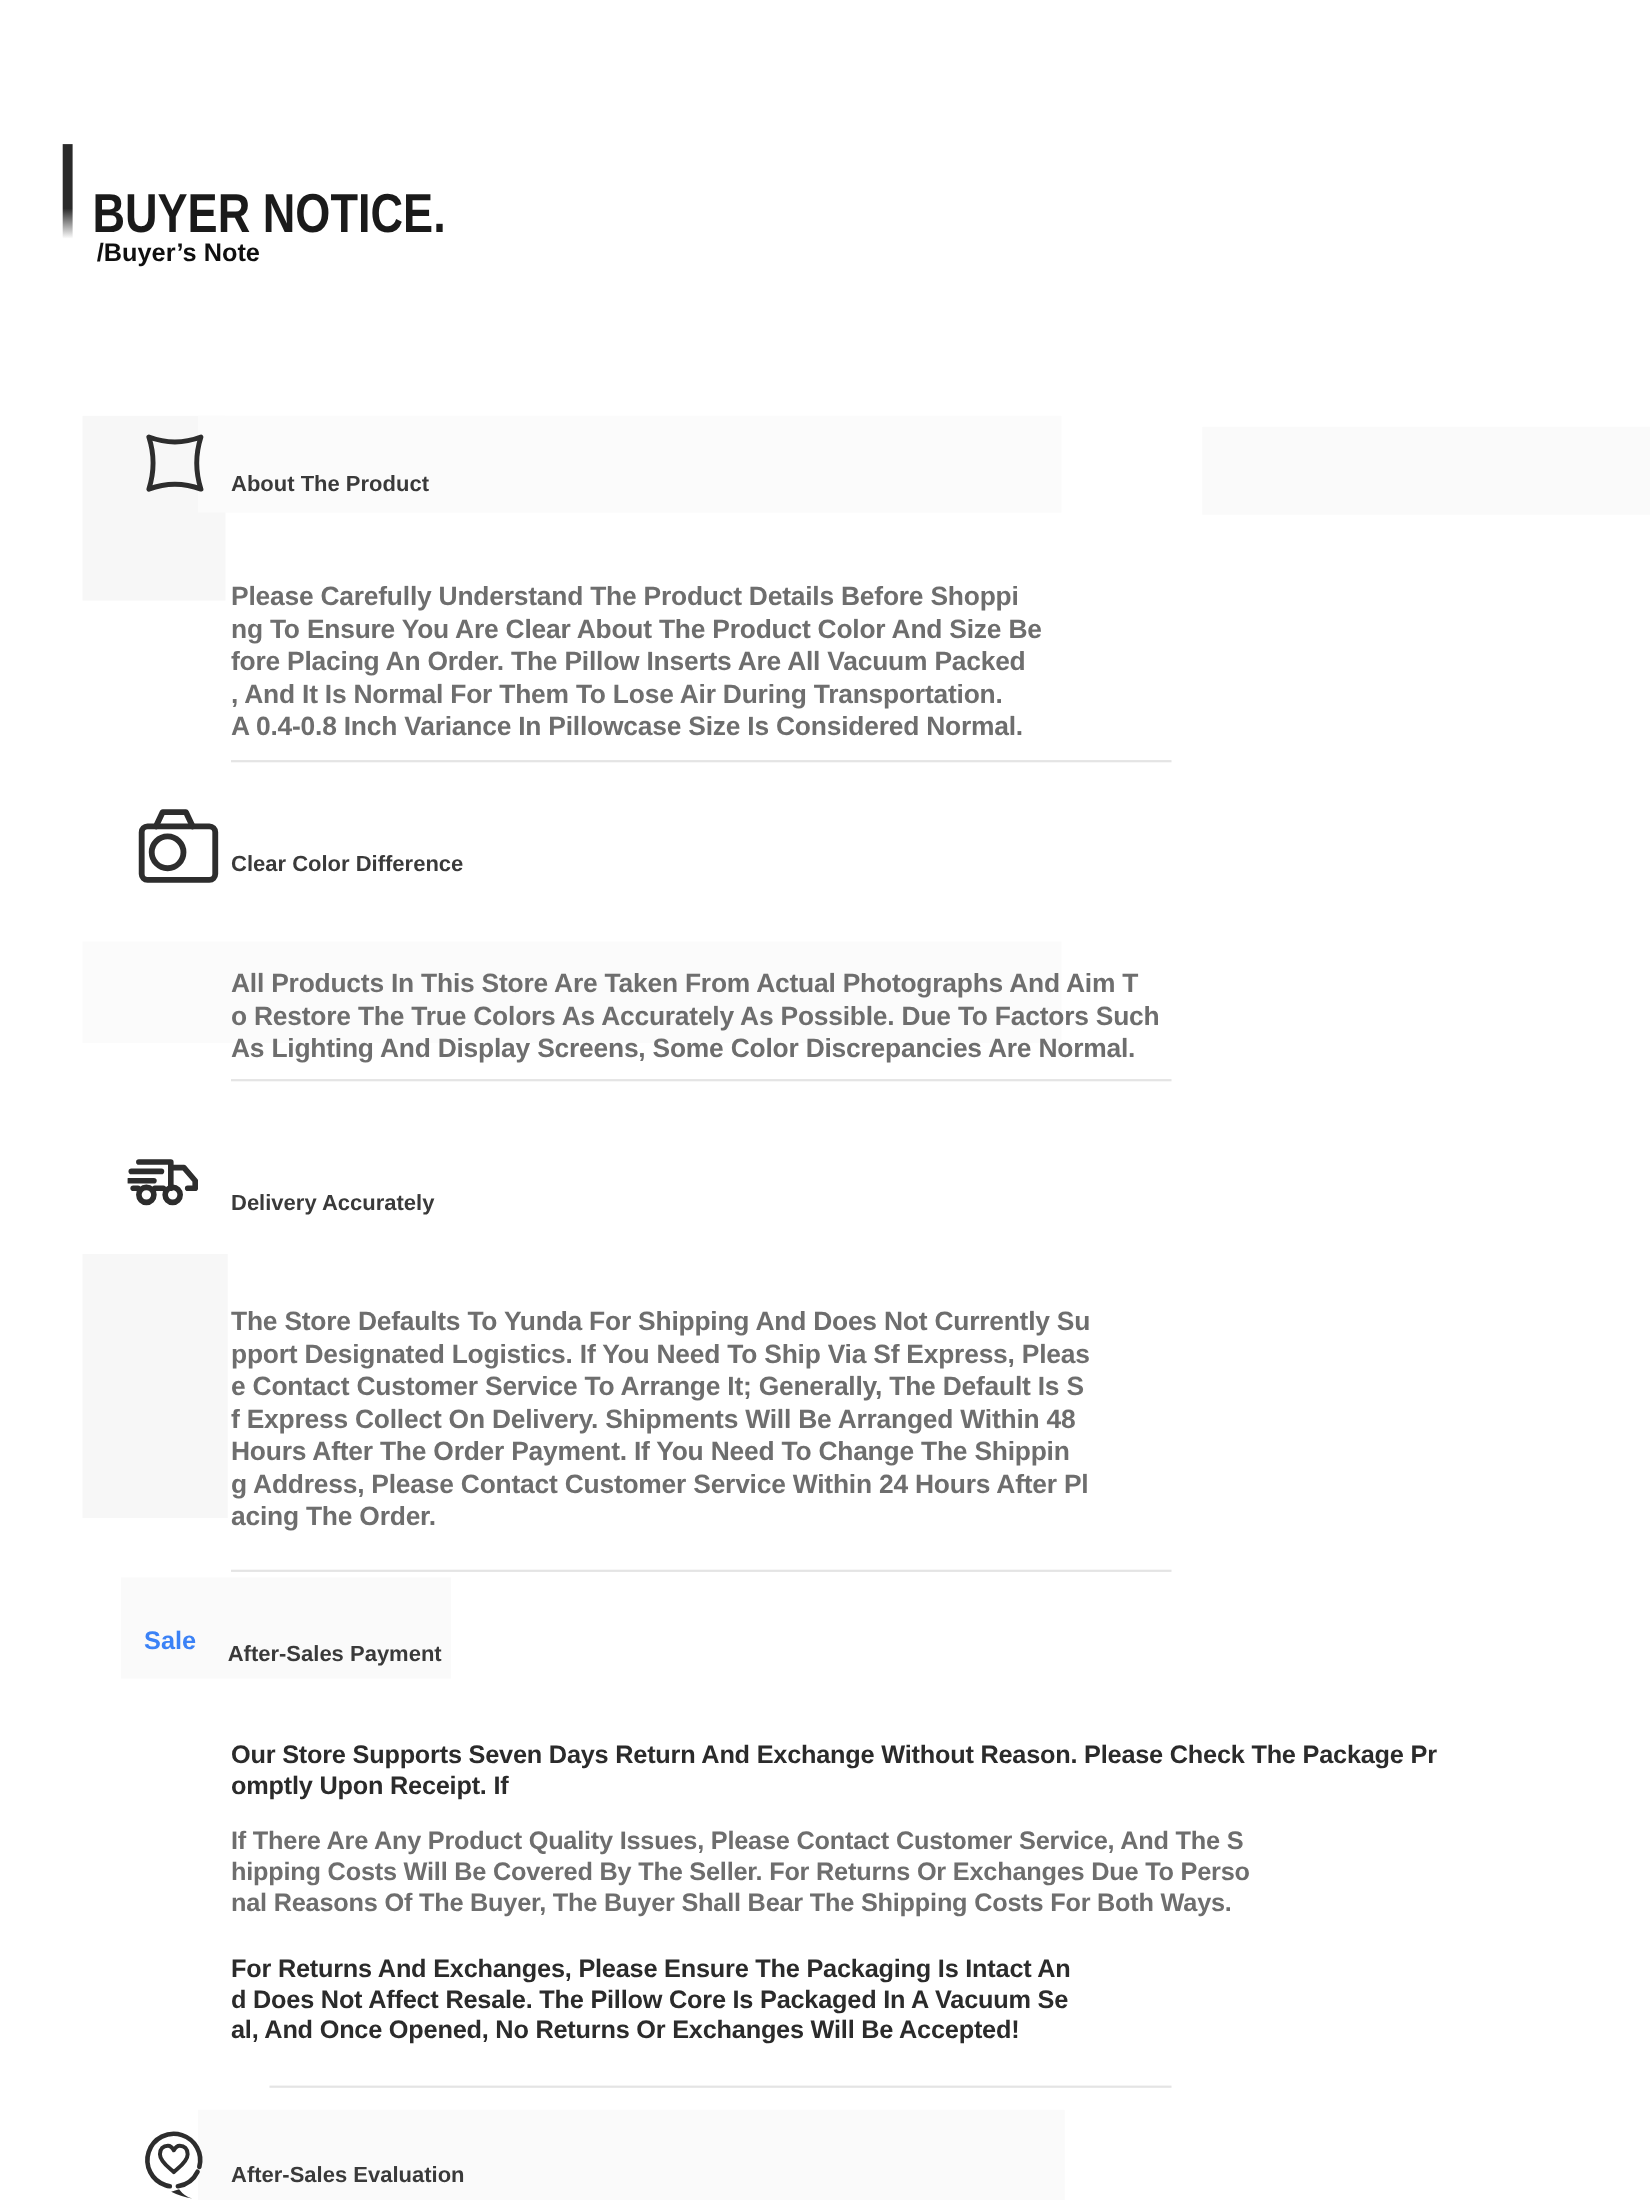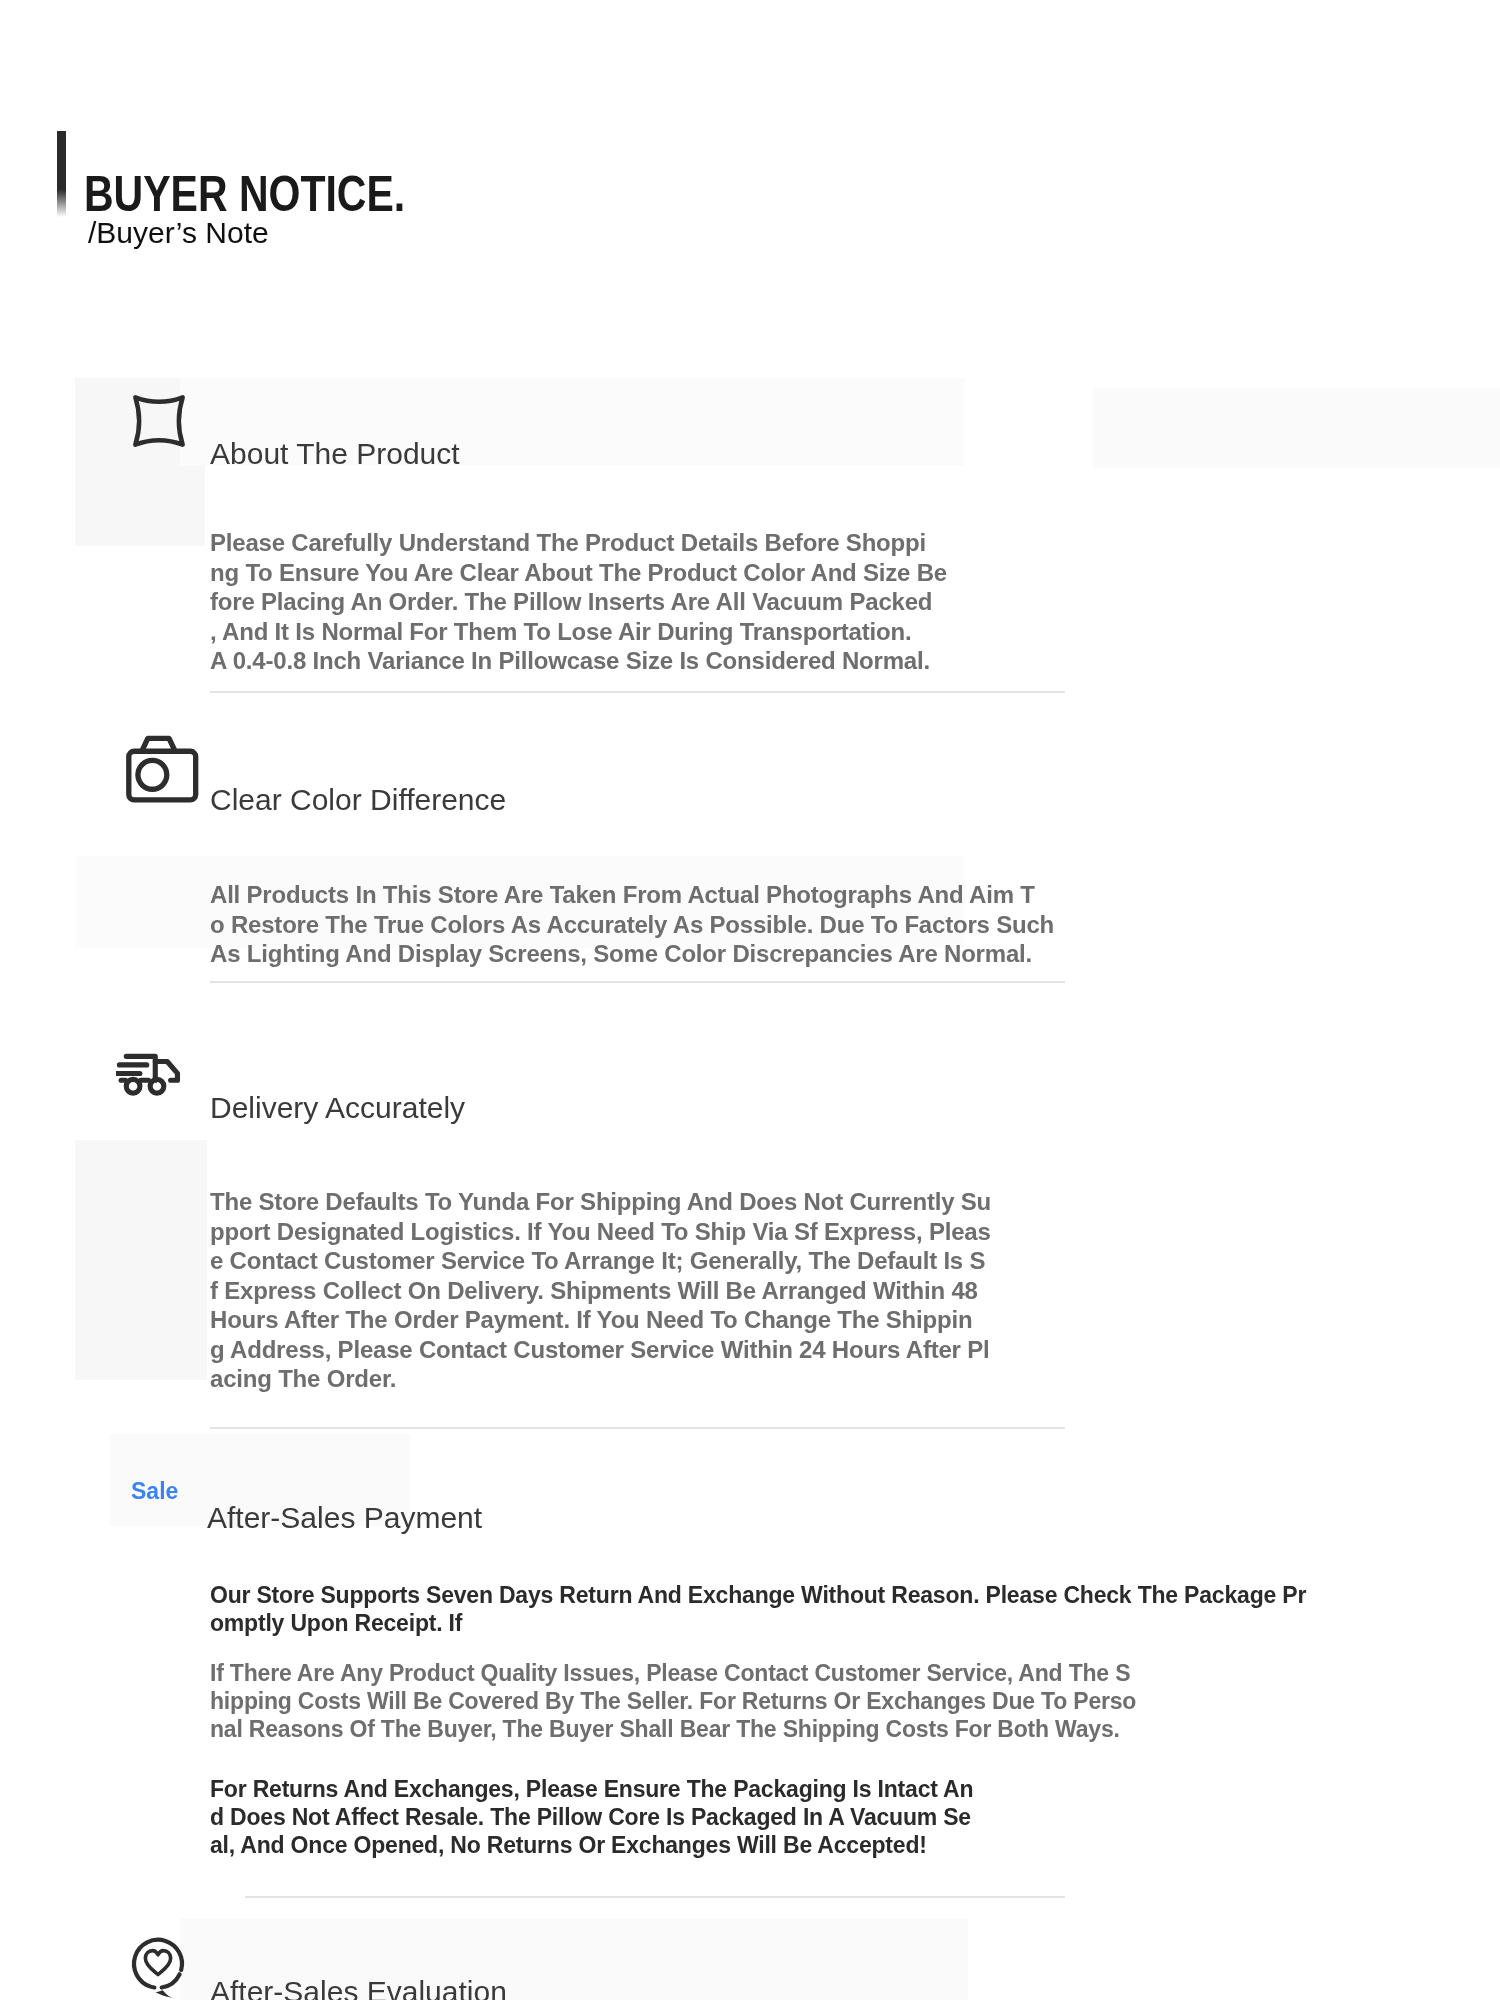--- a/index.html
+++ b/index.html
@@ -7,25 +7,25 @@
     width:1500px;height:2000px;overflow:hidden;position:relative;
     background:#ffffff;font-family:"Liberation Sans", sans-serif;
   }
   .tint{position:absolute;pointer-events:none;}
   
   .accent-bar{position:absolute;left:57px;top:131px;width:9px;height:86px;
     background:linear-gradient(to bottom,#2a2a2a 0%,#2a2a2a 68%,rgba(42,42,42,0) 100%);}
   .page-title{position:absolute;left:84px;top:134px;font-size:50px;font-weight:700;
     color:#1a1a1a;line-height:1.05;white-space:nowrap;
     transform:scaleX(.82);transform-origin:left top;letter-spacing:0px;}
-  .page-subtitle{position:absolute;left:88px;top:216px;font-size:30px;font-weight:400;color:#0f0f0f;}
+  .page-subtitle{position:absolute;left:88px;top:216px;font-size:23px;font-weight:700;color:#0f0f0f;}
   
   .icon{position:absolute;color:#2d2d2d;}
   .icon svg{display:block;width:100%;height:100%;}
-  .sec-heading{position:absolute;left:210px;font-size:30px;font-weight:400;color:#3a3a3a;white-space:nowrap;}
+  .sec-heading{position:absolute;left:210px;font-size:20px;font-weight:700;color:#3a3a3a;white-space:nowrap;}
   .sale-label{position:absolute;left:131px;top:1478px;font-size:23px;font-weight:700;color:#3b82f6;}
   .para{position:absolute;left:210px;width:1340px;font-weight:700;white-space:pre-line;letter-spacing:-0.2px;}
   .para.gray{color:#6e6e6e;}
   .para.dark{color:#2b2b2b;}
   .para.lg{font-size:24px;line-height:29.5px;}
   .para.md{font-size:23px;line-height:28px;}
   .divider{position:absolute;left:210px;width:855px;height:2px;background:#e4e4e4;}
 </style>
 </head>
 <body>

